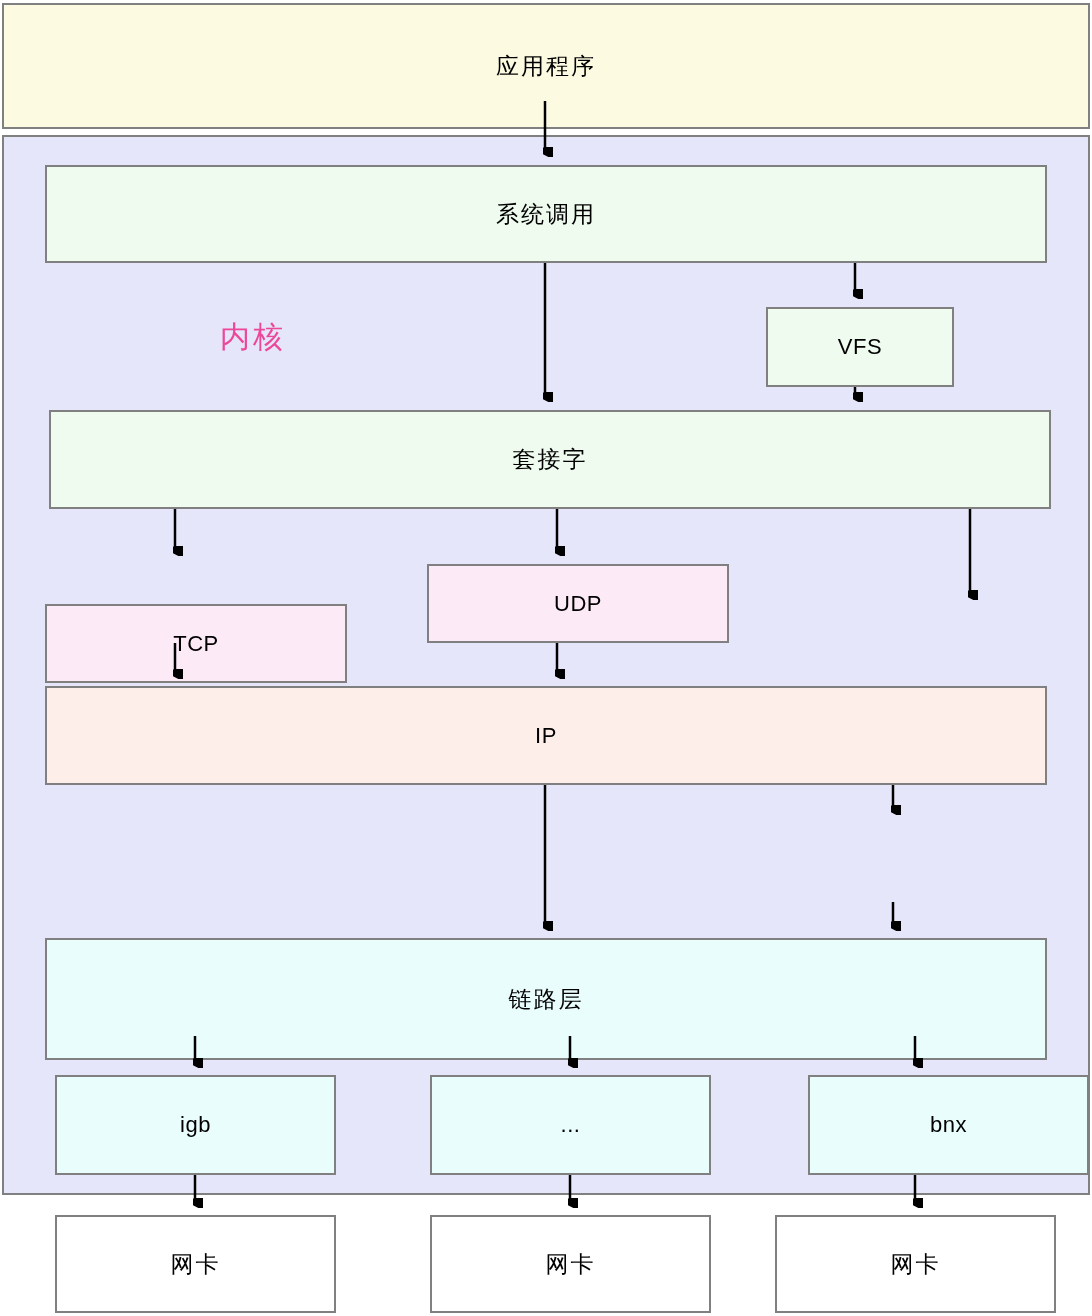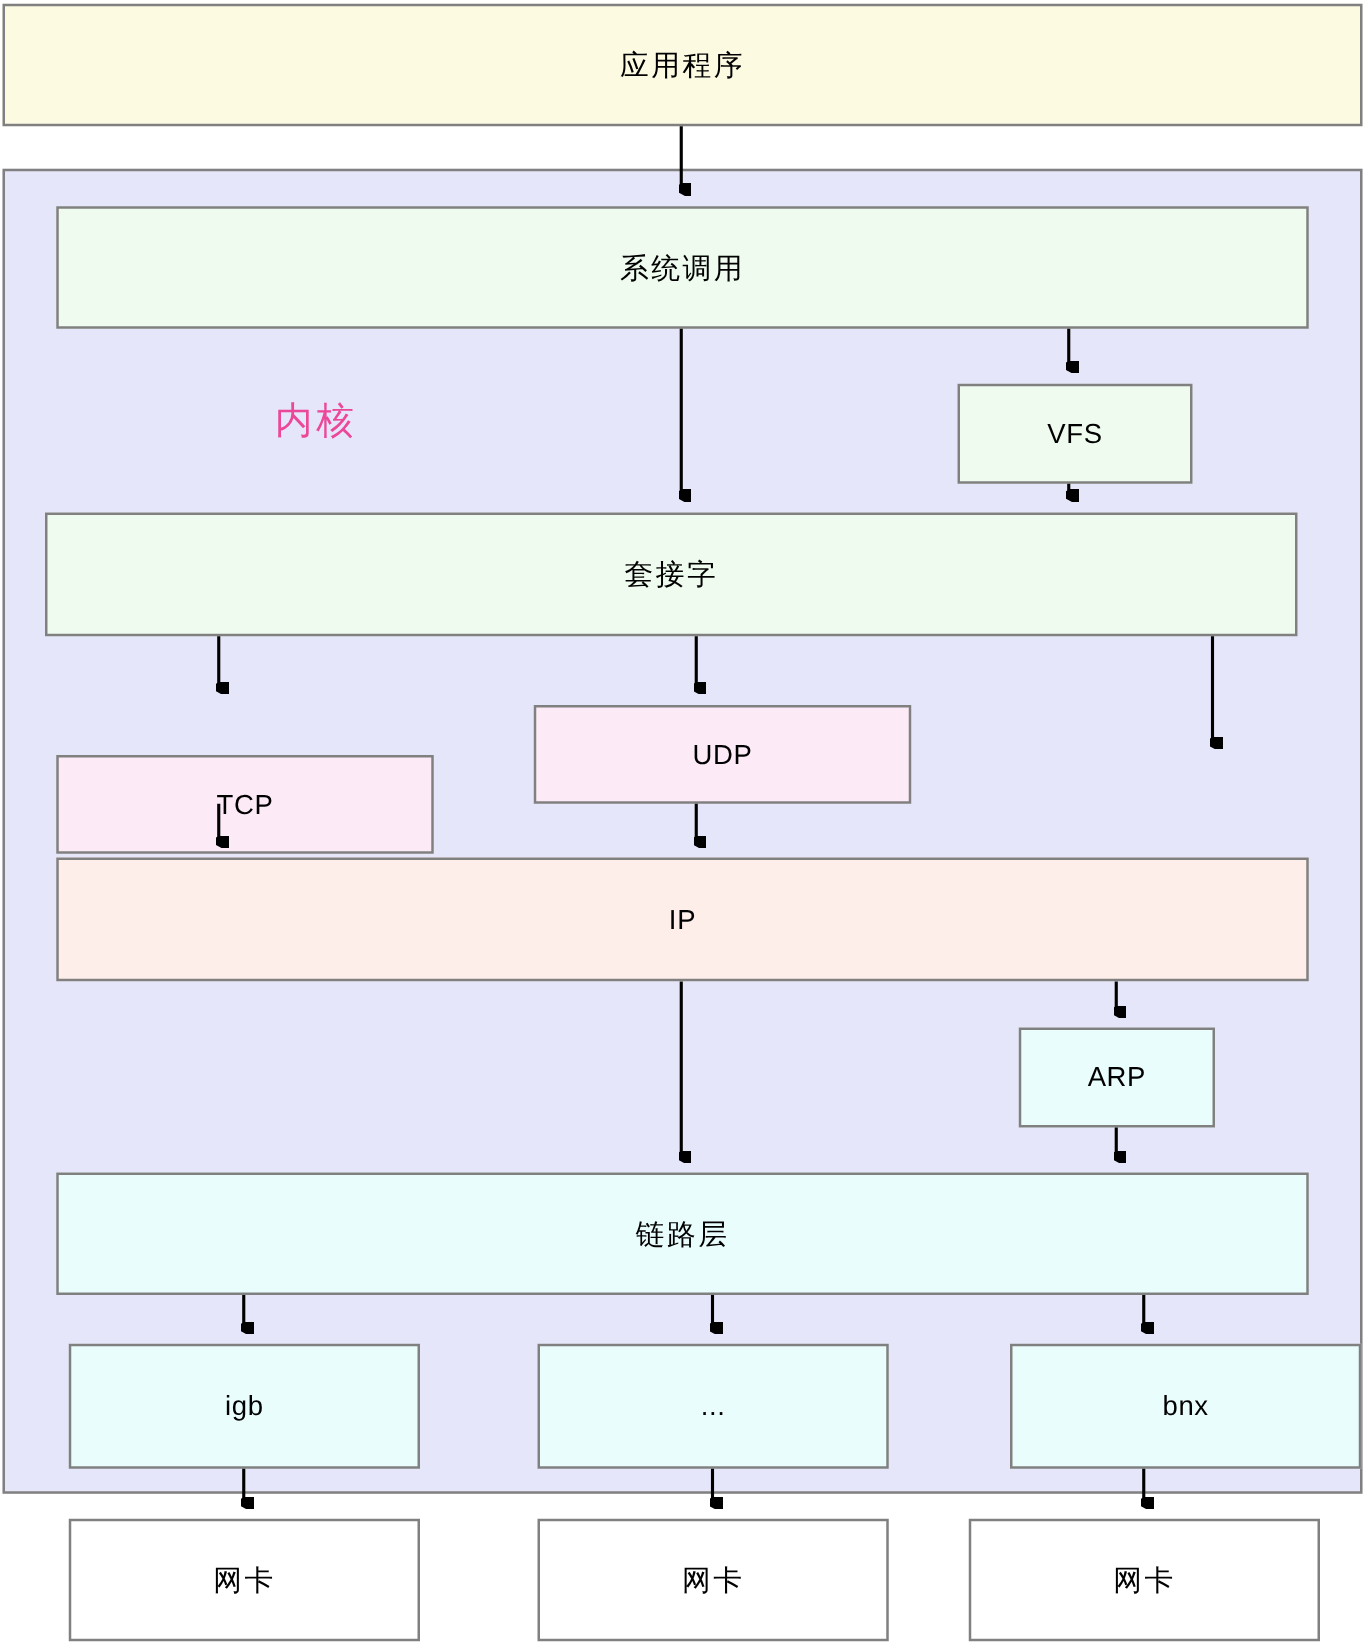--- a/index.html
+++ b/index.html
@@ -55,58 +55,55 @@
     width: 1092px;
     height: 1316px;
     pointer-events: none;
   }
 </style>
 </head>
 <body>
 
 <div id="stage">
 
-  <div class="box app-box cjk" style="left:2px; top:3px; width:1088px; height:98px;">
+  <div class="box app-box cjk" style="left:2px; top:3px; width:1088px; height:126px;">
     <span>应用程序</span>
   </div>
 
   <div class="box kernel-box" style="left:2px; top:135px; width:1088px; height:1060px; display:block;"></div>
 
   <div class="kernel-label" style="left:220px; top:322px;">内核</div>
 
   <div class="box green-box cjk" style="left:45px; top:165px; width:1002px; height:98px;">
     <span>系统调用</span>
   </div>
 
   <div class="box green-box" style="left:766px; top:307px; width:188px; height:80px;">
     <span>VFS</span>
   </div>
 
-  <div class="box green-box cjk" style="left:36px; top:410px; width:1002px; height:99px;">
+  <div class="box green-box cjk" style="left:49px; top:410px; width:1002px; height:99px;">
     <span>套接字</span>
   </div>
 
   <div class="box pink-box" style="left:45px; top:564px; width:302px; height:79px;margin-top:40px;">
     <span>TCP</span>
   </div>
 
   <div class="box pink-box" style="left:392px; top:564px; width:302px; height:79px;margin-left:35px;">
     <span>UDP</span>
   </div>
 
 
   <div class="box peach-box" style="left:45px; top:686px; width:1002px; height:99px; z-index:2;">
     <span>IP</span>
   </div>
 
-  <div class="box cyan-box" style="left:815px; top:822px; width:157px; height:80px;">
-    <span>ARP</span>
-  </div>
 
-  <div class="box cyan-box cjk" style="left:45px; top:938px; width:1002px; height:98px;">
+  <div class="box cyan-box cjk" style="left:45px; top:938px; width:1002px; height:122px;">
     <span>链路层</span>
   </div>
 
   <div class="box cyan-box" style="left:55px; top:1075px; width:281px; height:100px;">
     <span>igb</span>
   </div>
   <div class="box cyan-box" style="left:430px; top:1075px; width:281px; height:100px;">
     <span>...</span>
   </div>
   <div class="box cyan-box" style="left:775px; top:1075px; width:281px; height:100px;margin-left:33px;">

